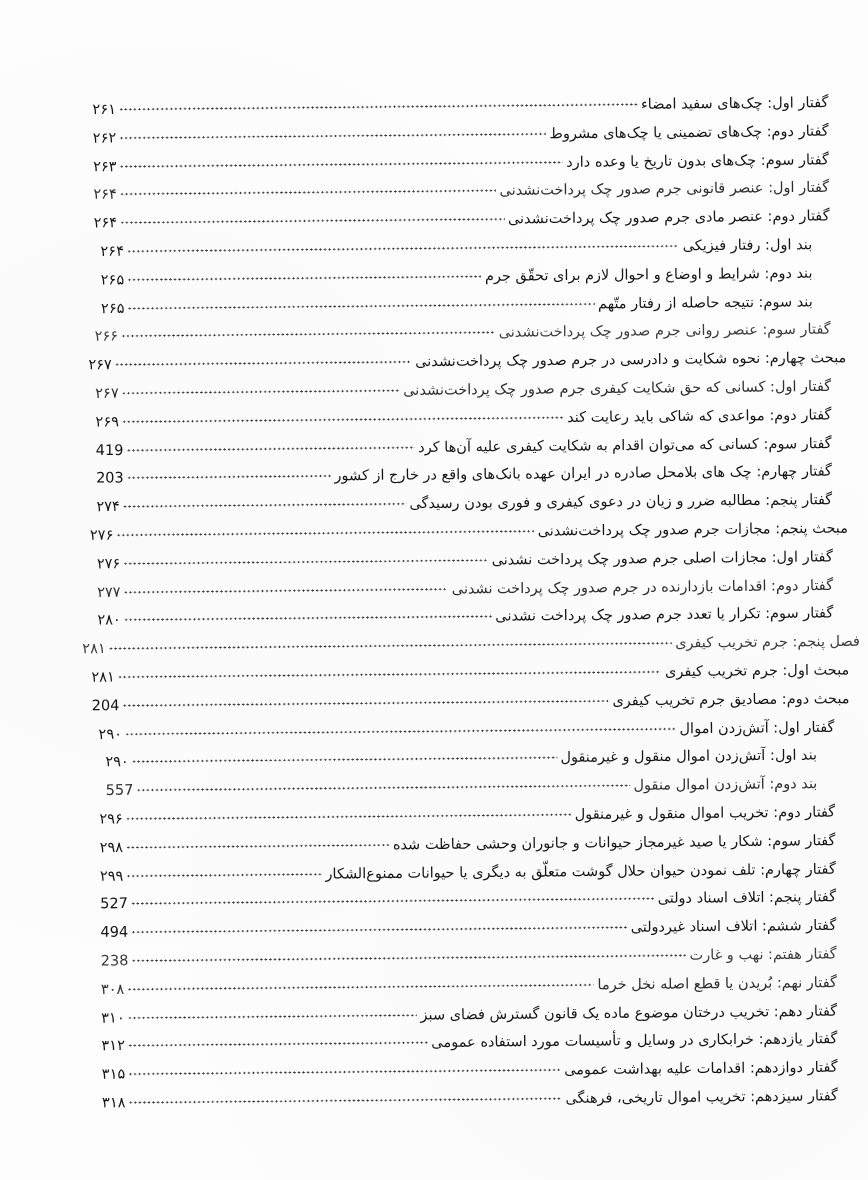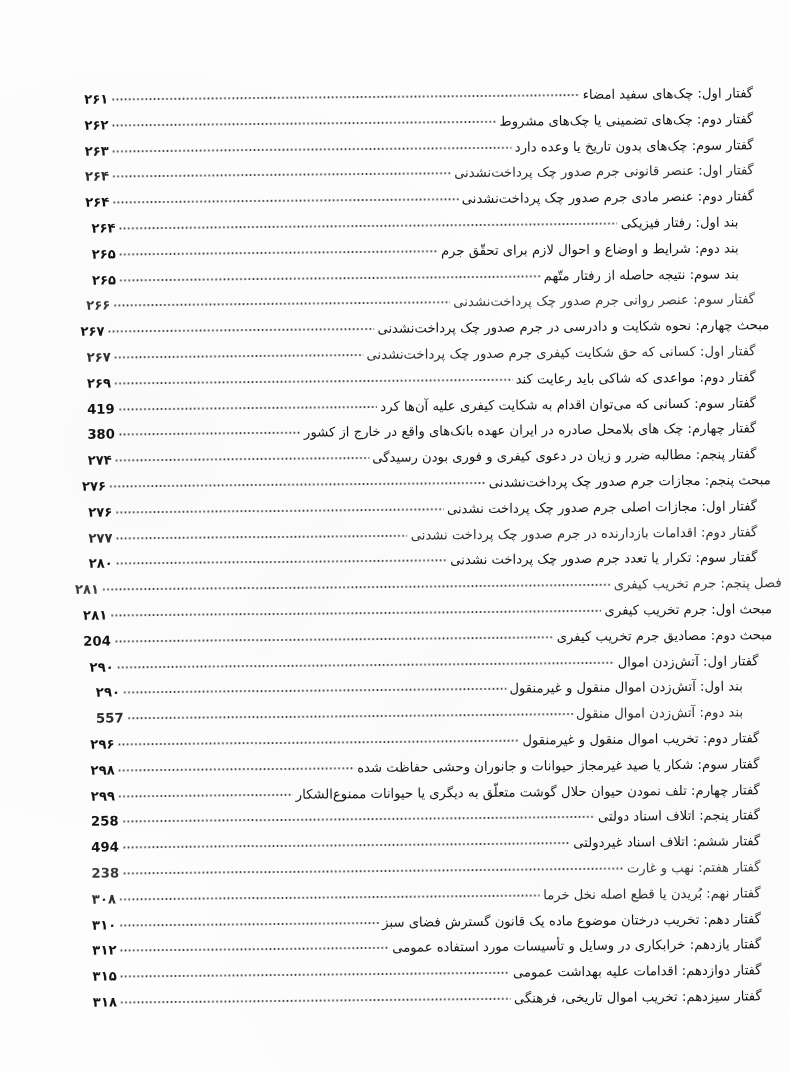--- a/index.html
+++ b/index.html
@@ -82,21 +82,20 @@
 
   .toc-page {
     flex: 0 0 auto;
     white-space: nowrap;
     font-size: 13.2px;
     line-height: 1;
     color: #141414;
     text-align: left;
     direction: ltr;
     unicode-bidi: isolate;
-    font-weight: bold;
   }
 
   
   .lvl-0 { padding-right: 12px;  padding-left: 70px; }
   .lvl-1 { padding-right: 22px;  padding-left: 78px; }
   .lvl-2 { padding-right: 36px;  padding-left: 84px; }
   .lvl-3 { padding-right: 52px;  padding-left: 90px; }
 
   
   .ink-light .toc-title, .ink-light .toc-page { color: #2e2e2e; }
@@ -168,21 +167,21 @@
         <span class="toc-page">۲۶۹</span>
       </div>
       <div class="toc-row lvl-2">
         <span class="toc-title">گفتار سوم: کسانی که می‌توان اقدام به شکایت کیفری علیه آن‌ها کرد</span>
         <span class="toc-leader"></span>
         <span class="toc-page">419</span>
       </div>
       <div class="toc-row lvl-2">
         <span class="toc-title">گفتار چهارم: چک های بلامحل صادره در ایران عهده بانک‌های واقع در خارج از کشور</span>
         <span class="toc-leader"></span>
-        <span class="toc-page">380</span>
+        <span class="toc-page">203</span>
       </div>
       <div class="toc-row lvl-2">
         <span class="toc-title">گفتار پنجم: مطالبه ضرر و زیان در دعوی کیفری و فوری بودن رسیدگی</span>
         <span class="toc-leader"></span>
         <span class="toc-page">۲۷۴</span>
       </div>
       <div class="toc-row lvl-1">
         <span class="toc-title">مبحث پنجم: مجازات جرم صدور چک پرداخت‌نشدنی</span>
         <span class="toc-leader"></span>
         <span class="toc-page">۲۷۶</span>
@@ -243,21 +242,21 @@
         <span class="toc-page">۲۹۸</span>
       </div>
       <div class="toc-row lvl-2">
         <span class="toc-title">گفتار چهارم: تلف نمودن حیوان حلال گوشت متعلّق به دیگری یا حیوانات ممنوع‌الشکار</span>
         <span class="toc-leader"></span>
         <span class="toc-page">۲۹۹</span>
       </div>
       <div class="toc-row lvl-2">
         <span class="toc-title">گفتار پنجم: اتلاف اسناد دولتی</span>
         <span class="toc-leader"></span>
-        <span class="toc-page">258</span>
+        <span class="toc-page">527</span>
       </div>
       <div class="toc-row lvl-2">
         <span class="toc-title">گفتار ششم: اتلاف اسناد غیردولتی</span>
         <span class="toc-leader"></span>
         <span class="toc-page">494</span>
       </div>
       <div class="toc-row lvl-2 ink-lighter">
         <span class="toc-title">گفتار هفتم: نهب و غارت</span>
         <span class="toc-leader"></span>
         <span class="toc-page">238</span>

